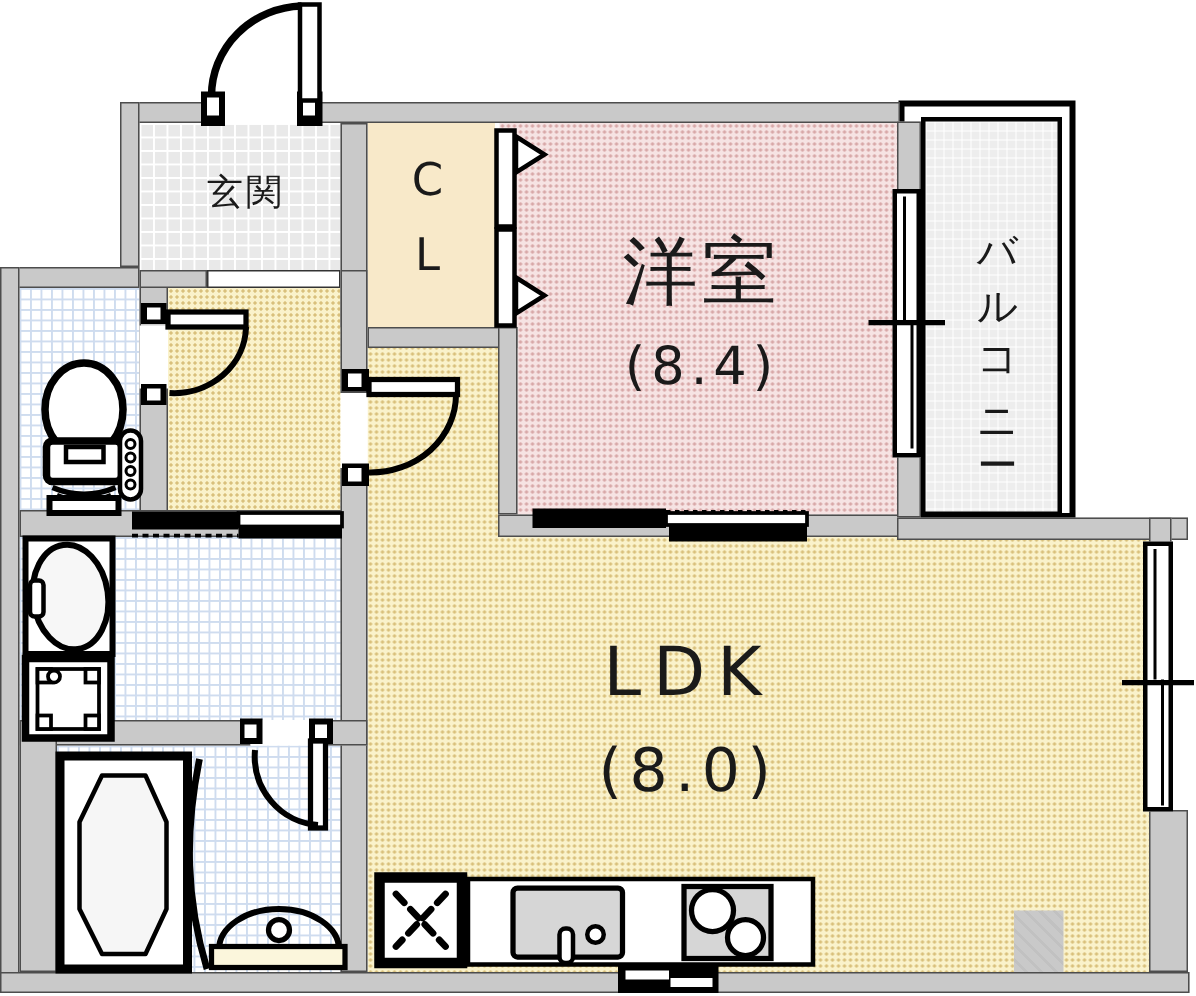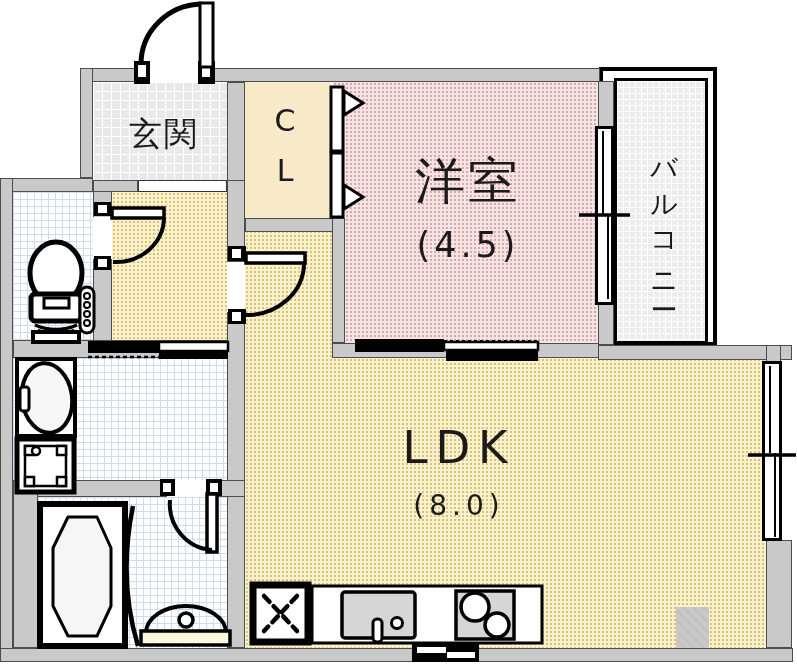--- a/index.html
+++ b/index.html
@@ -20,26 +20,26 @@
     background-size:9px 9px;}
   .floor-balcony{background-color:#ededed;
     background-image:linear-gradient(#ffffff 1px, transparent 1px),linear-gradient(90deg,#ffffff 1px, transparent 1px);
     background-size:6px 6px;border:3px solid #000;}
   .floor-cream{background:#f8e9c9;}
   .railing{border:4px solid #000;background:transparent;}
   .window{background:#fff;border:3px solid #000;}
   .threshold{background:#fff;border:1px solid #333;}
   .pillar{background:repeating-linear-gradient(45deg,#c9c9c9 0 5px,#c1c1c1 5px 7px);}
   .label{position:absolute;text-align:center;line-height:1.35;}
-  .lbl-genkan{font-size:33px;letter-spacing:2px;}
+  .lbl-genkan{font-size:24px;letter-spacing:2px;}
   .lbl-cl{font-size:30px;white-space:pre-line;line-height:1.65;}
   .lbl-room{font-size:50px;letter-spacing:3px;}
   .lbl-size{font-size:35px;letter-spacing:4px;margin-top:6px;}
   .lbl-ldk{font-size:45px;letter-spacing:8px;}
-  .lbl-ldk-size{font-size:28px;letter-spacing:5px;margin-top:8px;}
+  .lbl-ldk-size{font-size:40px;letter-spacing:5px;margin-top:8px;}
   .lbl-balcony{font-size:27px;writing-mode:vertical-rl;text-orientation:upright;letter-spacing:9px;}
   svg{position:absolute;left:0;top:0;pointer-events:none;}
 </style>
 </head>
 <body>
 
 <div id="canvas">
 
   <div class="abs floor-genkan" style="left:93px;top:82px;width:134px;height:98px;"></div>
   <div class="abs floor-cream" style="left:245px;top:82px;width:85px;height:136px;"></div>
@@ -226,21 +226,21 @@
     </g>
   </svg>
 
   <div class="label lbl-genkan" style="left:100px;top:112px;width:128px;">玄関</div>
 
   <div class="label lbl-cl" style="left:255px;top:96px;width:60px;">C
 L</div>
 
   <div class="label" style="left:348px;top:148px;width:240px;">
     <div class="lbl-room">洋室</div>
-    <div class="lbl-size">(4.5)</div>
+    <div class="lbl-size">(8.4)</div>
   </div>
 
   <div class="label lbl-balcony" style="left:640px;top:106px;width:42px;height:230px;">バルコニー</div>
 
   <div class="label" style="left:314px;top:418px;width:290px;">
     <div class="lbl-ldk">LDK</div>
     <div class="lbl-ldk-size">(8.0)</div>
   </div>
 
 </div>

